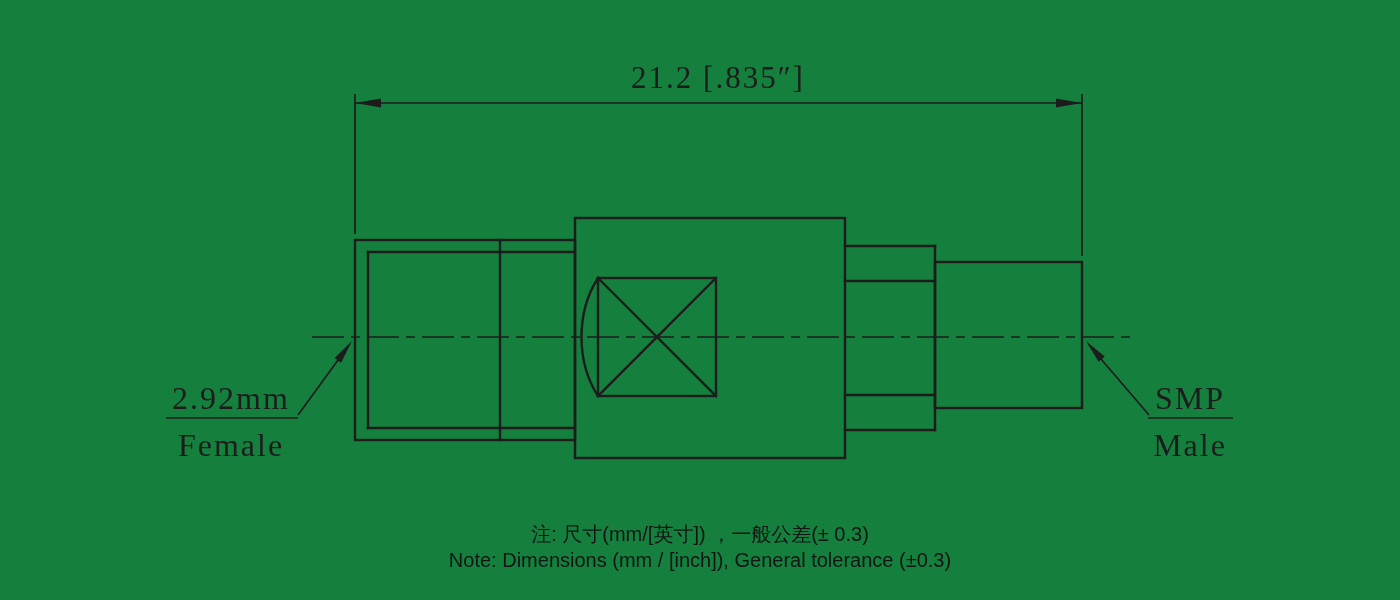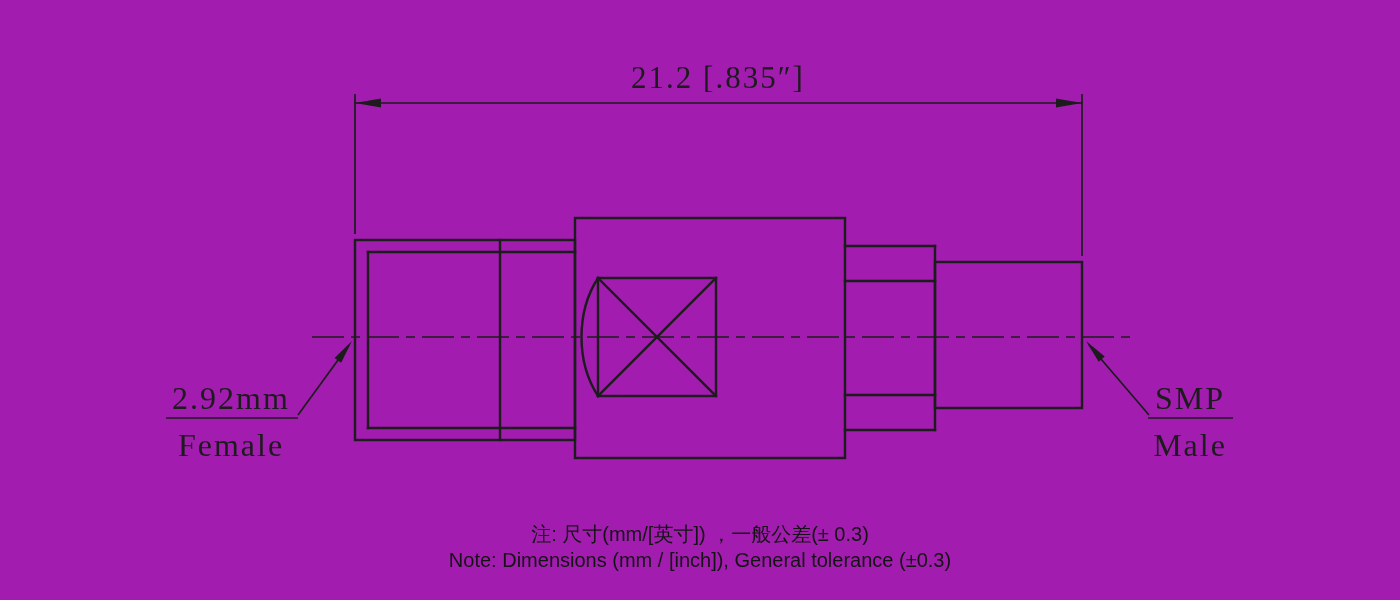--- a/index.html
+++ b/index.html
@@ -4,21 +4,21 @@
 <style>
   html, body {
     margin: 0;
     padding: 0;
     background: #ffffff;
   }
   .canvas {
     position: relative;
     width: 1400px;
     height: 600px;
-    background: #a21caf;
+    background: #15803d;
     overflow: hidden;
   }
   svg { display: block; }
 
   .obj-line {
     stroke: #1c1c1c;
     stroke-width: 2.4;
     fill: none;
     stroke-linecap: square;
   }

